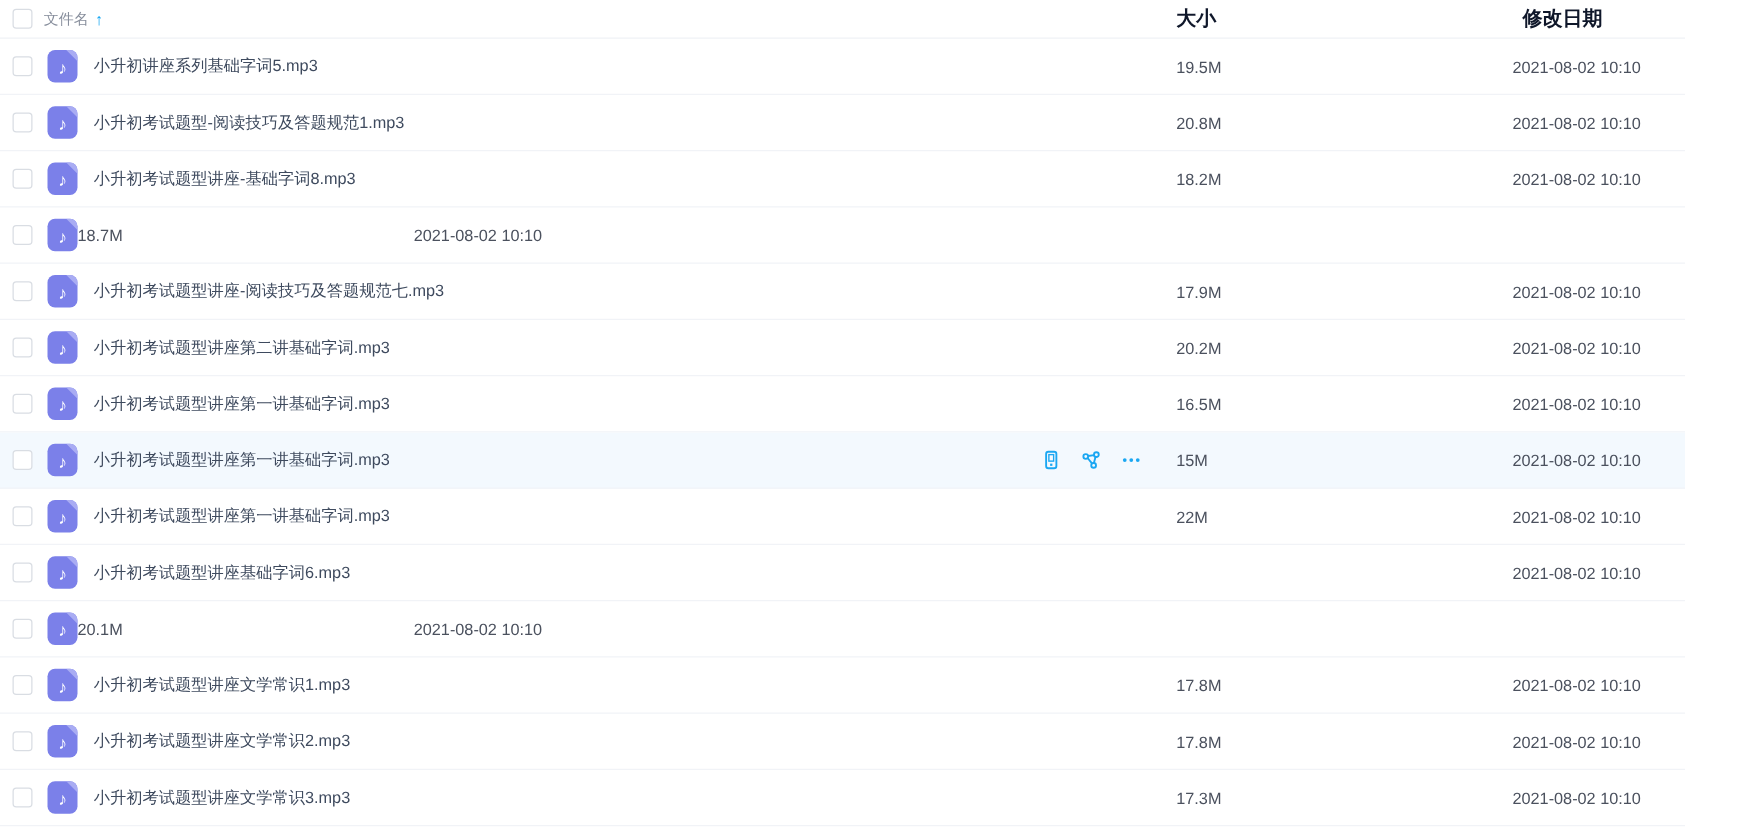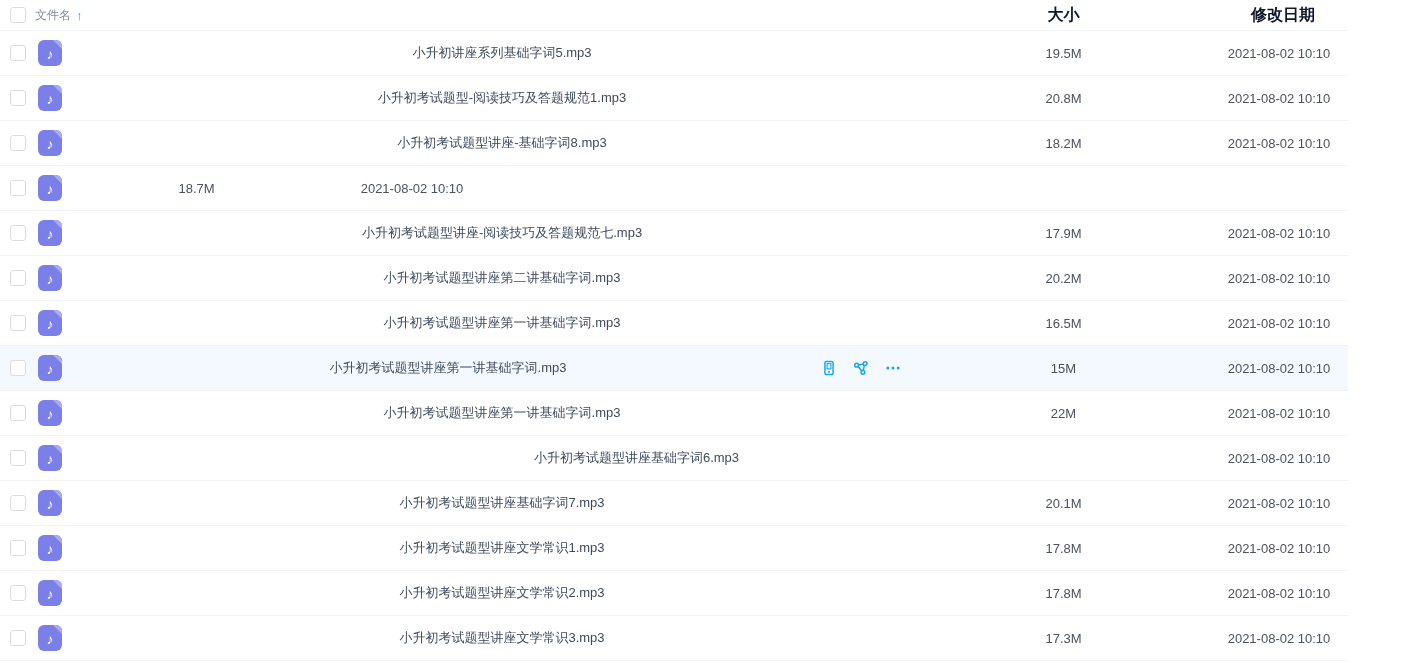--- a/index.html
+++ b/index.html
@@ -2,21 +2,21 @@
 <html><head>
 <meta charset="utf-8">
 <style>
   * { margin:0; padding:0; box-sizing:border-box; }
   html,body { background:#fff; }
   body {
     width:1411px; height:666px; overflow:hidden;
     font-family:"Liberation Sans","DejaVu Sans",sans-serif;
     -webkit-font-smoothing:antialiased;
   }
-  .file-table { width:1348px;text-align:center; }
+  .file-table { width:1348px; }
 
   
   .table-header {
     display:flex; align-items:center; height:31px;
     border-bottom:1px solid #f0f2f6;
     font-size:12px; color:#878e9c;
   }
   .table-header .col-name-label { margin-left:9px; }
   .sort-arrow { color:#14a6f2; font-size:13px; font-weight:bold; margin-left:5px; }
 
@@ -44,21 +44,21 @@
     position:absolute; top:0; right:0; width:0; height:0;
     border-style:solid; border-width:0 9px 9px 0;
     border-color:transparent #a9acf3 transparent transparent;
   }
 
   .col-name {
     flex:1 1 auto; margin-left:13px; font-size:13px; color:#3e4a5e;
     white-space:nowrap; overflow:hidden; text-overflow:ellipsis;
   }
   .col-size { flex:0 0 269px; font-size:13px; color:#4b515e; }
-  .col-date { flex:0 0 138px; font-size:13px; color:#4b515e;margin-left:12px; }
+  .col-date { flex:0 0 138px; font-size:13px; color:#4b515e; }
   .table-header .col-size, .table-header .col-date { font-size:16px; color:#0f172a;font-weight:bold; }
   .table-header .col-date { padding-left:8px; }
 
   
   .row-actions { display:flex; align-items:center; gap:16px; margin-right:28px; flex:0 0 auto; }
   .action-btn {
     width:16px; height:16px; color:#1aa7f2; cursor:pointer;
     display:inline-flex; align-items:center; justify-content:center;
   }
   .action-btn svg { width:16px; height:16px; display:block; }
@@ -212,21 +212,20 @@
     <span class="col-name">小升初考试题型讲座基础字词6.mp3</span>
 
     <span class="col-date">2021-08-02 10:10</span>
   </div>
       <div class="file-row">
     <span class="checkbox"></span>
     <span class="file-icon">
       <span class="fold"></span>
       <span class="note-glyph">♪</span>
     </span>
-    <span class="col-name">小升初考试题型讲座基础字词7.mp3</span>
 
     <span class="col-size">20.1M</span>
     <span class="col-date">2021-08-02 10:10</span>
   </div>
       <div class="file-row">
     <span class="checkbox"></span>
     <span class="file-icon">
       <span class="fold"></span>
       <span class="note-glyph">♪</span>
     </span>

